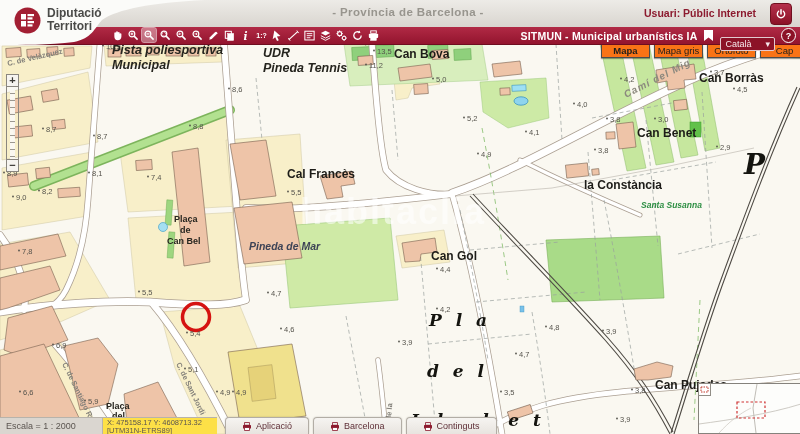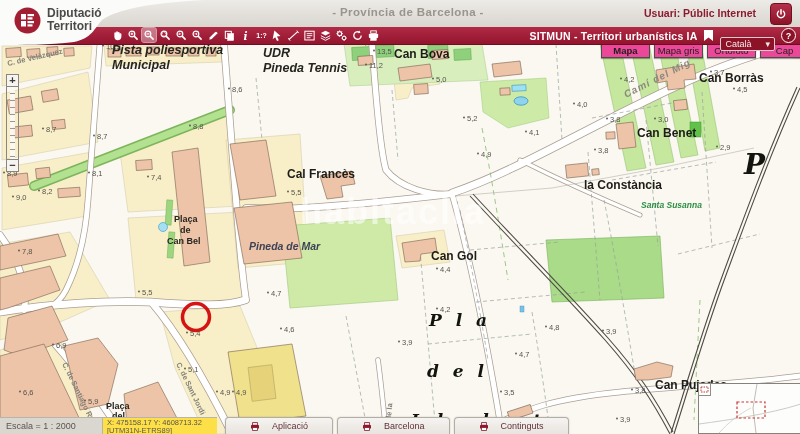--- a/index.html
+++ b/index.html
@@ -33,21 +33,21 @@
         align-items:center;gap:6px;}
   .app-title{font-size:10.5px;font-weight:bold;color:#ffffff;letter-spacing:.2px;}
   .lang-select{height:12px;border:1px solid #e3c9cf;border-radius:2px;background:#8c1227;
         color:#f6e9ec;font-size:9px;display:flex;align-items:center;gap:14px;
         padding:0 4px;cursor:pointer;margin-top:16px;}
   .help-btn{width:13px;height:13px;border-radius:50%;border:1.5px solid #fff;color:#fff;
         font-size:9px;font-weight:bold;display:flex;align-items:center;justify-content:center;
         cursor:pointer;background:#8c1227;}
   
   .basemap{position:absolute;left:601px;top:42px;display:flex;gap:4px;z-index:20;}
-  .bm-btn{width:47px;height:14px;background:#ec4899;border:1px solid #4c4c4c;color:#201f1d;
+  .bm-btn{width:47px;height:14px;background:#f97316;border:1px solid #4c4c4c;color:#201f1d;
         font-size:9.5px;font-family:"Liberation Sans",sans-serif;display:flex;align-items:center;
         justify-content:center;cursor:pointer;box-shadow:0 1px 1px rgba(0,0,0,.35);}
   .bm-btn.active{font-weight:bold;border-width:1.5px;}
   
   .zoomslider{position:absolute;left:6px;top:74px;width:13px;z-index:18;}
   .zs-btn{width:13px;height:13px;box-sizing:border-box;background:#f6f4f0;border:1px solid #8a867f;
         color:#3c3a36;font-size:11px;font-weight:bold;line-height:10px;text-align:center;cursor:pointer;}
   .zs-track{width:13px;height:72px;box-sizing:border-box;background:rgba(250,248,244,.92);
         border-left:1px solid #8a867f;border-right:1px solid #8a867f;cursor:pointer;
         background-image:repeating-linear-gradient(to bottom,transparent 0 6px,#9b978f 6px 7px);
@@ -56,22 +56,22 @@
   .statusbar{position:absolute;left:0;bottom:0;height:17px;display:flex;z-index:22;
         align-items:flex-end;font-family:"Liberation Sans",sans-serif;}
   .scalebox{width:103px;height:17px;box-sizing:border-box;background:#dad6d0;
         border-top:1px solid #b8b3ab;border-right:1px solid #b8b3ab;color:#5b5550;
         font-size:9px;display:flex;align-items:center;padding-left:6px;}
   .coordbox{width:114px;height:17px;box-sizing:border-box;background:#fde047;
         border-top:1px solid #b8b3ab;color:#5b5550;font-size:7.5px;line-height:8px;
         padding:1px 4px;overflow:hidden;}
   .tabs{display:flex;gap:4px;margin-left:8px;align-items:flex-end;}
   .tab{height:16px;background:linear-gradient(#f6f4f1,#e8e4df);border:1px solid #b2ada5;
-        border-bottom:none;border-radius:4px 4px 0 0;display:flex;align-items:center;gap:12px;
-        padding:0 24px;color:#5f3038;font-size:9px;cursor:pointer;box-shadow:0 0 2px rgba(0,0,0,.2);}
+        border-bottom:none;border-radius:4px 4px 0 0;display:flex;align-items:center;gap:4px;
+        padding:0 16px;color:#5f3038;font-size:9px;cursor:pointer;box-shadow:0 0 2px rgba(0,0,0,.2);}
   
   .overview{position:absolute;right:-2px;bottom:0;width:104px;height:51px;background:#fdfdfb;
         border:1px solid #85827c;z-index:21;box-sizing:border-box;cursor:pointer;}
   .ov-toggle{position:absolute;left:-1px;top:-1px;width:13px;height:13px;background:#fff;
         border:1px solid #918d86;box-sizing:border-box;cursor:pointer;
         display:flex;align-items:center;justify-content:center;}
   
   .map-wrap{position:absolute;left:0;top:44px;width:800px;height:390px;z-index:1;cursor:crosshair;}
   
   .lbl-italic{font-family:"Liberation Sans",sans-serif;font-style:italic;font-weight:bold;
@@ -569,21 +569,21 @@
             <use href="#i-refresh"></use>
           </svg>
         </span>
       <span class="tool">
           <svg class="tico">
             <use href="#i-print"></use>
           </svg>
         </span>
     </div>
     <div class="redbar-right">
-      <span class="app-title">SITMUN - Territori urbanístics IA</span>
+      <span class="app-title">SITMUN - Municipal urbanístics IA</span>
       <svg width="11" height="13" viewBox="0 0 11 13">
         <path d="M1,1 h9 v11 l-4.5,-3.4 L1,12 z" fill="#fff"></path>
       </svg>
       <div class="lang-select">
         <span>Català</span>
         <span>▾</span>
       </div>
       <div class="help-btn">
         <span>?</span>
       </div>

